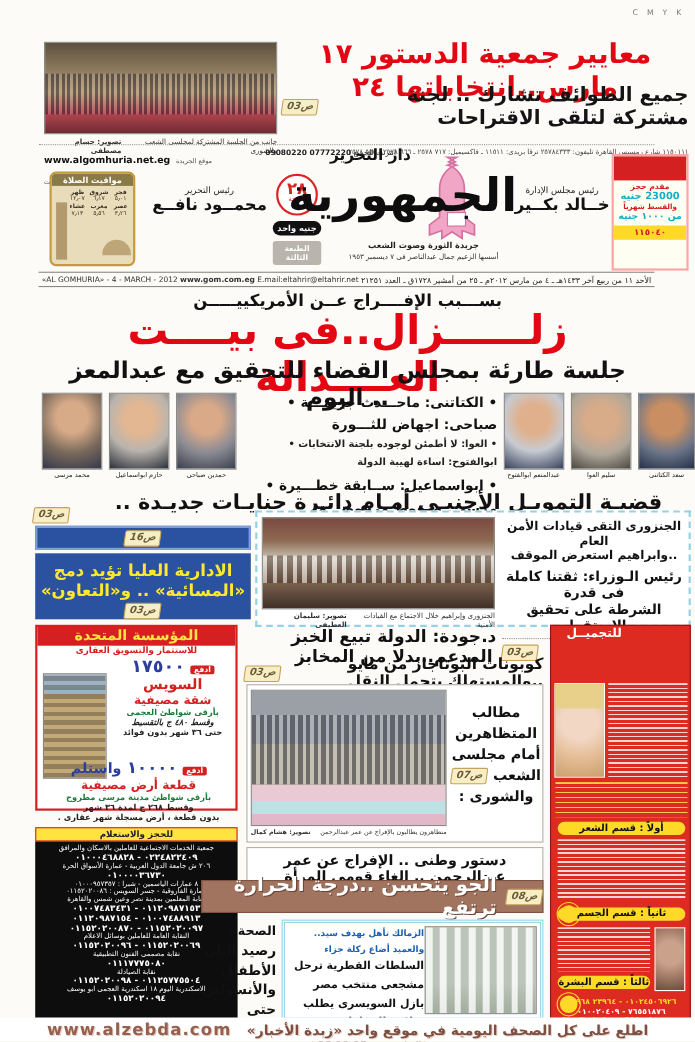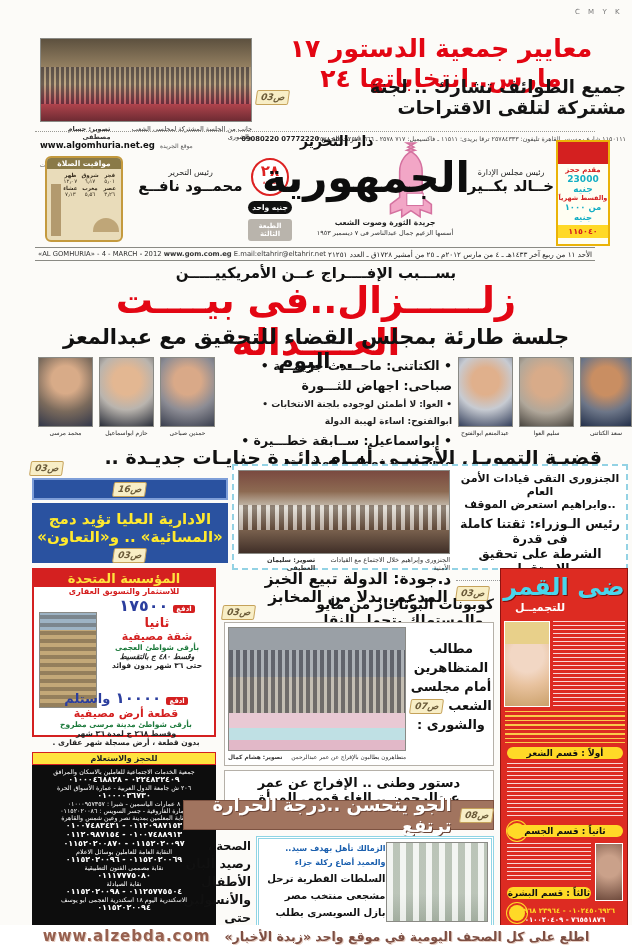--- a/index.html
+++ b/index.html
@@ -91,21 +91,21 @@
   <div class="abs rtl b" style="left:300px;top:133px;width:150px;text-align:left;font-size:14px;color:#111;">دار التحرير</div>
   <div class="abs rtl b" style="left:295px;top:146px;width:175px;font-size:42px;color:#0d0d0d;text-align:center;line-height:64px;">الجمهورية</div>
   <div class="abs rtl c b" style="left:300px;top:218px;width:170px;font-size:7.5px;color:#222;">جريدة الثورة وصوت الشعب</div>
   <div class="abs rtl c" style="left:290px;top:229px;width:190px;font-size:6.5px;color:#333;">أسسها الزعيم جمال عبدالناصر فى ٧ ديسمبر ١٩٥٣</div>
 
   <div class="abs rtl c" style="left:465px;top:168px;width:92px;">
     <div style="font-size:8px;color:#222;">رئيس مجلس الإدارة</div>
     <div class="b" style="font-size:15px;color:#111;">خــالد بكــير</div>
   </div>
 
-  <div class="abs" style="left:556px;top:140px;width:54px;height:106px;border:2px solid #eab308;background:#fffef2;overflow:hidden;">
+  <div class="abs" style="left:556px;top:140px;width:70px;height:106px;border:2px solid #fca5a5;background:#fffef2;overflow:hidden;">
     <div style="height:22px;background:#d42020;" class="microtext-y"></div>
     <div class="rtl c b" style="font-size:7px;color:#d42020;margin-top:2px;">مقدم حجز</div>
     <div class="rtl c b" style="font-size:9px;color:#15aec4;">23000 جنيه</div>
     <div class="rtl c b" style="font-size:6.5px;color:#d42020;">والقسط شهرياً</div>
     <div class="rtl c b" style="font-size:8.5px;color:#15aec4;">من ١٠٠٠ جنيه</div>
     <div class="rtl c b" style="background:#ffd927;font-size:8px;color:#d42020;margin-top:3px;padding:2px 0;">١١٥٠٤٠</div>
   </div>
 
   <div class="abs" style="left:35px;top:247px;width:560px;border-top:1px solid #8a8a84;border-bottom:1px solid #8a8a84;height:14px;display:flex;align-items:center;justify-content:space-between;padding:0 3px;">
     <span style="font-size:6.8px;color:#333;">«AL GOMHURIA» - 4 - MARCH - 2012</span>
@@ -179,21 +179,21 @@
 
   <div class="abs" style="left:32px;top:568px;width:184px;height:169px;background:#fff;border:2px solid #d42020;">
     <div class="rtl c b" style="background:#d42020;color:#ffe33e;font-size:13px;padding:1px 0;">المؤسسة المتحدة</div>
     <div class="rtl c b" style="color:#d42020;font-size:8px;">للاستثمار والتسويق العقارى</div>
     <div class="abs photo" style="left:5px;top:42px;width:58px;height:96px;background:
          repeating-linear-gradient(0deg,rgba(60,50,40,.35) 0 4px,rgba(255,255,255,0) 4px 8px),
          linear-gradient(180deg,#9db3c4 0 18%,#c3a878 18% 100%);"></div>
     <div class="abs rtl" style="left:66px;top:26px;width:114px;text-align:center;">
       <div><span class="b" style="background:#d42020;color:#fff;font-size:7px;padding:0 3px;border-radius:2px;">ادفع</span>
            <span class="b" style="color:#2b3e9e;font-size:16px;">١٧٥٠٠</span></div>
-      <div class="b" style="color:#d42020;font-size:13px;">ثانيا</div>
+      <div class="b" style="color:#d42020;font-size:13px;">السويس</div>
       <div class="b" style="color:#d42020;font-size:11px;">شقة مصيفية</div>
       <div class="b" style="color:#1d7a3c;font-size:7.5px;">بأرقى شواطئ العجمى</div>
       <div class="b" style="color:#222;font-size:7.5px;font-style:italic;">وقسط ٤٨٠ ج بالتقسيط</div>
       <div class="b" style="color:#222;font-size:7.5px;">حتى ٣٦ شهر بدون فوائد</div>
     </div>
     <div class="abs rtl c" style="left:4px;top:118px;width:176px;">
       <div><span class="b" style="background:#d42020;color:#fff;font-size:7px;padding:0 3px;border-radius:2px;">ادفع</span>
            <span class="b" style="color:#2b3e9e;font-size:15px;">١٠٠٠٠</span>
            <span class="b" style="color:#2b3e9e;font-size:13px;">واستلم</span></div>
       <div class="b" style="color:#d42020;font-size:11px;">قطعة أرض مصيفية</div>
@@ -273,21 +273,20 @@
       <div class="b" style="font-size:10px;color:#111;line-height:17px;">السلطات القطرية ترحل مشجعى منتخب مصر</div>
       <div class="b" style="font-size:10px;color:#111;line-height:17px;">بازل السويسرى يطلب صلاح «المقاولون»</div>
       <div style="margin-top:3px;"><span class="pref">الرياضة ص. 20,19,18</span></div>
     </div>
     <div class="photo" style="flex:1;background:
          repeating-linear-gradient(90deg,rgba(255,255,255,.75) 0 6px,rgba(150,160,150,.35) 6px 13px),
          linear-gradient(180deg,#cfd8cb 0 65%,#a8b5a4 100%);"></div>
   </div>
 
   <div class="abs" style="left:500px;top:568px;width:128px;height:362px;background:#dd2b22;border:1px solid #8e1410;overflow:hidden;">
-    <div class="rtl c b" style="font-size:24px;color:#49d6ec;text-shadow:1px 1px 0 #7c0f0b;margin-top:4px;">ضى القمر</div>
     <div class="rtl b" style="font-size:11px;color:#fff;text-align:left;padding-left:14px;">للتجميــل</div>
     <div class="abs photo" style="left:3px;top:52px;width:46px;height:86px;border-color:#fff;background:
          radial-gradient(circle at 50% 40%,#f2d7c4 30%,#e8c29e 55%,#caa06a 100%);">
       <div style="width:100%;height:26%;background:#e8d08a;"></div>
     </div>
     <div class="abs microtext" style="left:52px;top:52px;width:72px;height:86px;"></div>
     <div class="abs microtext-y" style="left:4px;top:142px;width:120px;height:32px;"></div>
     <div class="abs rtl c b" style="left:6px;top:178px;width:116px;background:#ffd927;color:#111;font-size:9px;border-radius:6px;padding:1px 0;">أولاً : قسم الشعر</div>
     <div class="abs microtext" style="left:6px;top:194px;width:116px;height:56px;"></div>
     <div class="abs sunburst" style="left:8px;top:254px;"></div>

